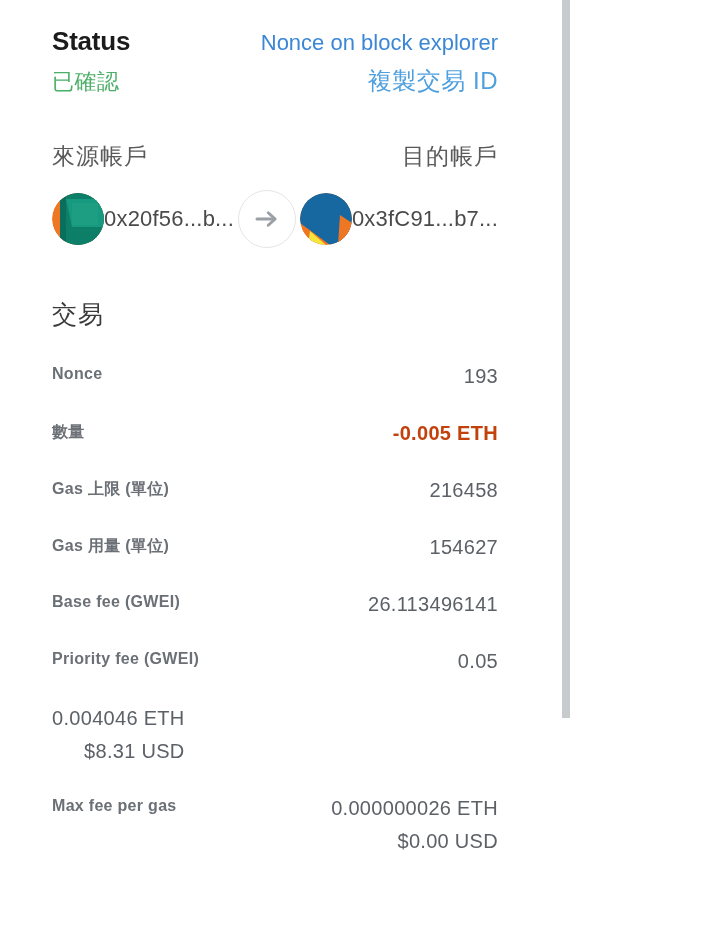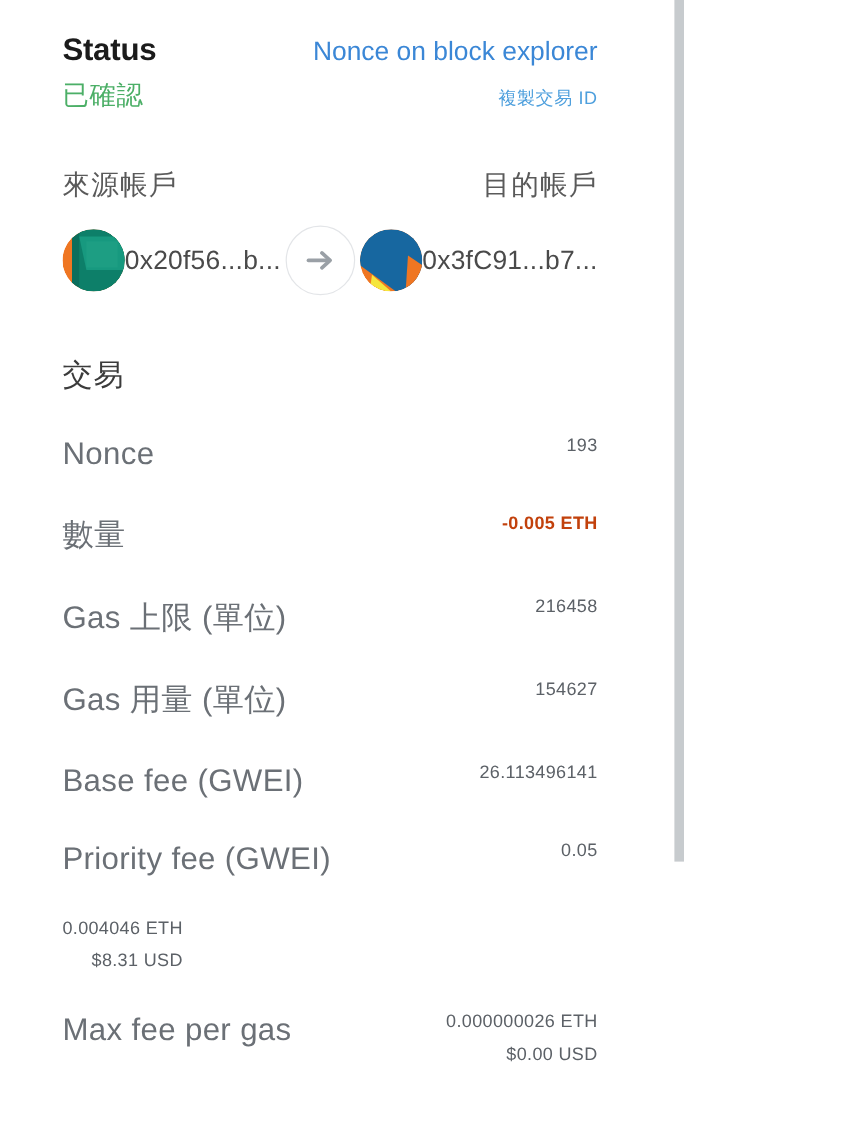--- a/index.html
+++ b/index.html
@@ -50,21 +50,21 @@
     justify-content: space-between;
     align-items: baseline;
     margin-top: 8px;
   }
   .status-value {
     font-size: 22px;
     color: #4caf67;
     letter-spacing: 0.5px;
   }
   .copy-link {
-    font-size: 15px;
+    font-size: 24px;
     color: #4d9fdd;
     cursor: pointer;
     letter-spacing: 0.5px;
     white-space: nowrap;
   }
 
   
   .accounts-labels {
     display: flex;
     justify-content: space-between;
@@ -127,27 +127,28 @@
     letter-spacing: 1px;
   }
 
   .detail-row {
     display: flex;
     justify-content: space-between;
     align-items: flex-start;
     margin-top: 34px;
   }
   .detail-label {
-    font-size: 26px;
+    font-size: 16px;
     color: #6b7076;
     letter-spacing: 0.3px;
     white-space: nowrap;
+    font-weight: bold;
   }
   .detail-value {
-    font-size: 15px;
+    font-size: 20px;
     color: #5c6167;
     text-align: right;
     letter-spacing: 0.3px;
     white-space: nowrap;
   }
   .detail-value.strong {
     color: #c2410c;
     font-weight: bold;
   }
   .detail-value .sub {

